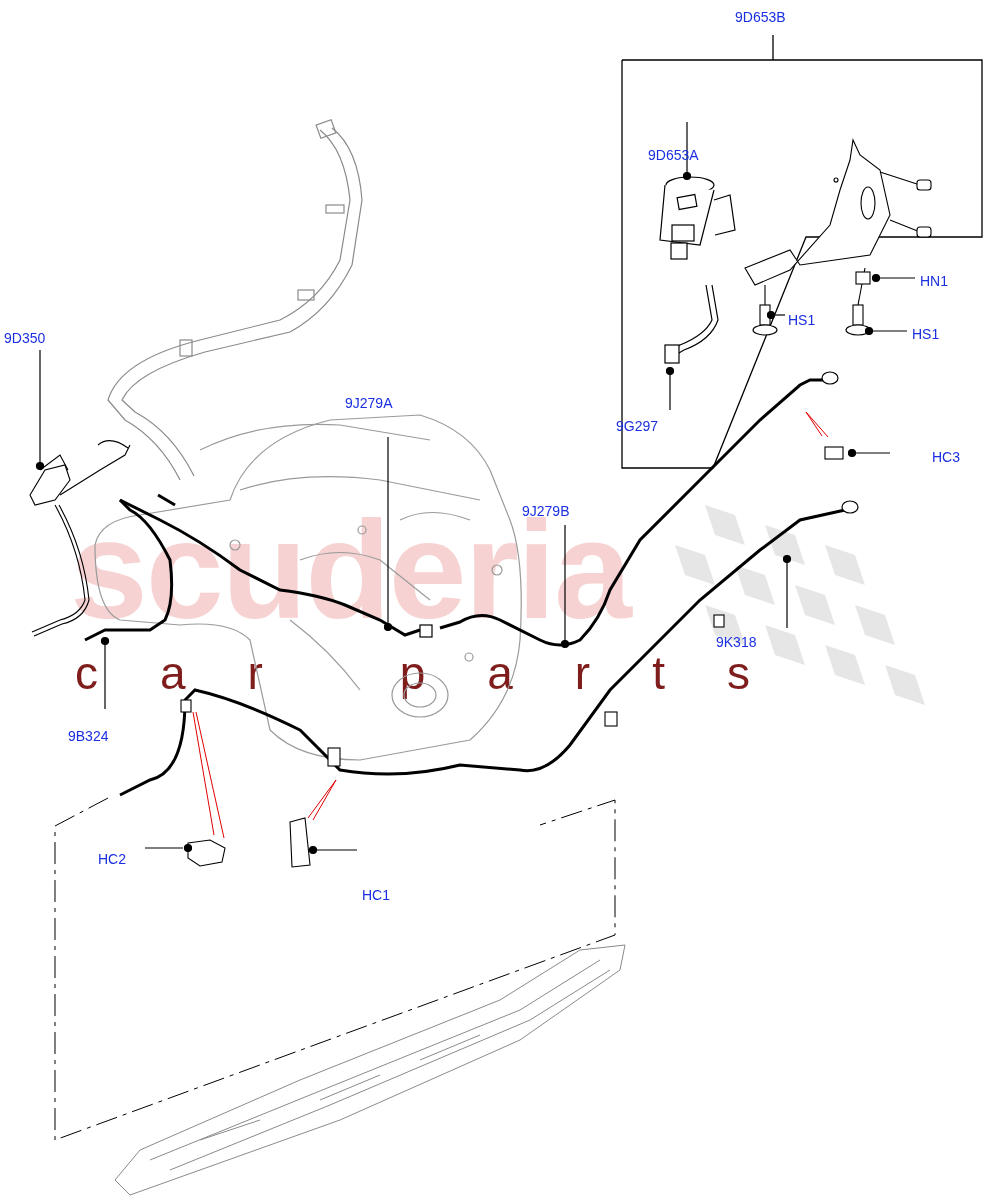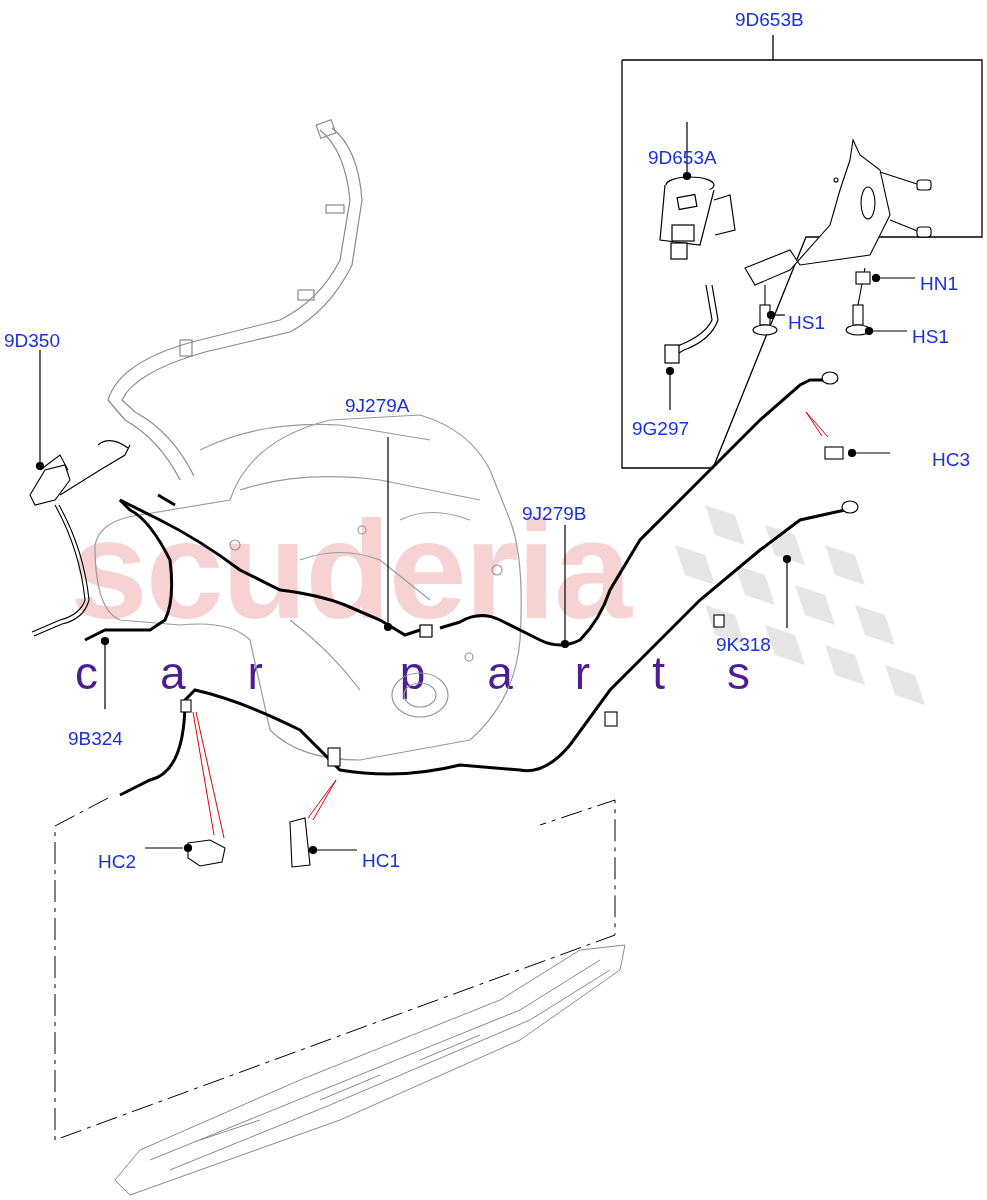--- a/index.html
+++ b/index.html
@@ -1,21 +1,21 @@
 <!DOCTYPE html>
 <html><head>
 <meta charset="utf-8">
 <style>
   html,body{margin:0;padding:0;background:#ffffff;}
   body{width:987px;height:1200px;position:relative;overflow:hidden;font-family:"Liberation Sans",sans-serif;}
   #diagram{position:absolute;left:0;top:0;width:987px;height:1200px;}
   .wm{position:absolute;font-family:"Liberation Sans",sans-serif;pointer-events:none;}
   .wm-main{left:70px;top:500px;font-size:140px;font-weight:bold;color:#f4c4c4;letter-spacing:-2px;line-height:1;opacity:.75;}
-  .wm-sub{left:75px;top:650px;font-size:46px;color:#4c1d95;letter-spacing:62px;line-height:1;}
-  .callout{position:absolute;font-size:19px;color:#1a2fe0;line-height:1;white-space:nowrap;cursor:pointer;}
+  .wm-sub{left:75px;top:650px;font-size:46px;color:#7f1d1d;letter-spacing:62px;line-height:1;}
+  .callout{position:absolute;font-size:14px;color:#1a2fe0;line-height:1;white-space:nowrap;cursor:pointer;}
 </style>
 </head>
 <body>
 
 <div class="wm wm-main">scuderia</div>
 <div class="wm wm-sub">car parts</div>
 
 <svg id="diagram" viewBox="0 0 987 1200" xmlns="http://www.w3.org/2000/svg">
 
   <g fill="#e2e2e2" opacity="0.85">
@@ -189,21 +189,21 @@
     <line x1="313" y1="850" x2="357" y2="850"></line>
       <circle cx="313" cy="850" r="3.5"></circle>
   </g>
 </svg>
 
 <div class="callout" style="left:735px;top:10px;">9D653B</div>
 <div class="callout" style="left:648px;top:100px;margin-top:48px;">9D653A</div>
 <div class="callout" style="left:920px;top:274px;text-align:right;">HN1</div>
 <div class="callout" style="left:788px;top:313px;">HS1</div>
 <div class="callout" style="left:912px;top:327px;">HS1</div>
-<div class="callout" style="left:632px;top:419px;text-align:right;">9G297</div>
+<div class="callout" style="left:616px;top:419px;text-align:right;">9G297</div>
 <div class="callout" style="left:895px;top:450px;margin-left:37px;">HC3</div>
 <div class="callout" style="left:4px;top:331px;">9D350</div>
 <div class="callout" style="left:345px;top:396px;">9J279A</div>
 <div class="callout" style="left:522px;top:504px;">9J279B</div>
 <div class="callout" style="left:716px;top:635px;">9K318</div>
 <div class="callout" style="left:68px;top:729px;">9B324</div>
 <div class="callout" style="left:98px;top:852px;">HC2</div>
-<div class="callout" style="left:362px;top:851px;">HC1</div>
+<div class="callout" style="left:362px;top:888px;">HC1</div>
 
 </body></html>

